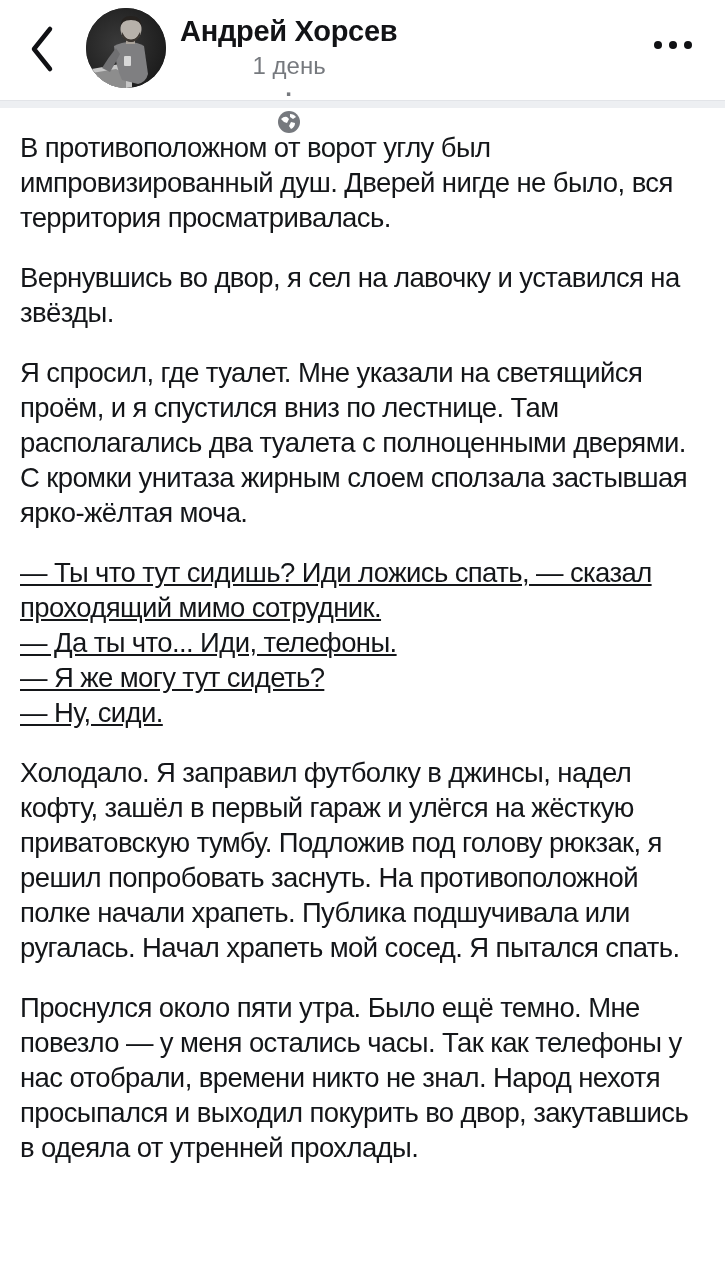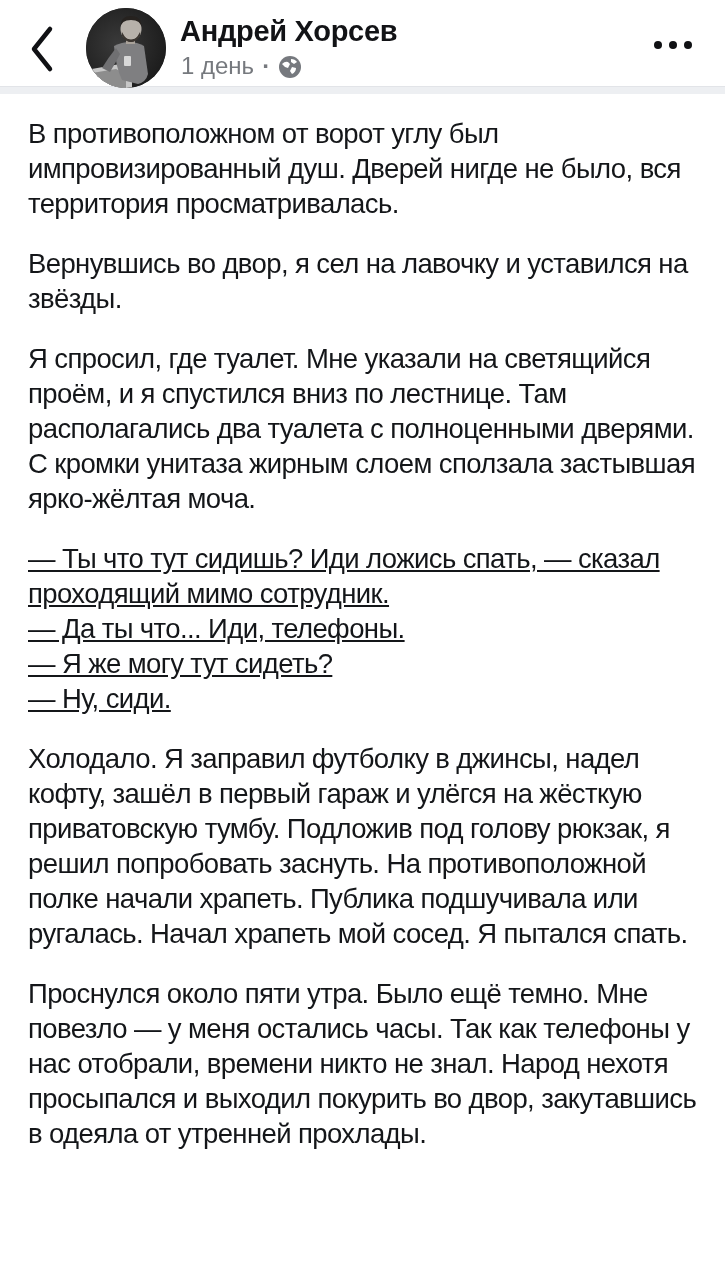--- a/index.html
+++ b/index.html
@@ -7,21 +7,21 @@
     width: 725px; height: 1280px;
     background: #ffffff;
     font-family: "Liberation Sans", sans-serif;
     overflow: hidden;
   }
   .screen { width: 725px; height: 1280px; position: relative; background: #fff; }
 
   
   .header {
     position: relative;
-    height: 86px;
+    height: 100px;
     background: #fff;
     border-radius: 18px;
   }
   .back-btn {
     position: absolute; left: 18px; top: 14px;
     width: 48px; height: 70px;
     background: none; border: none; padding: 0; margin: 0;
     display: flex; align-items: center; justify-content: center;
     cursor: pointer;
   }
@@ -35,21 +35,21 @@
   .avatar svg { display: block; }
   .hinfo { position: absolute; left: 180px; top: 13px; }
   .uname {
     font-size: 29px; font-weight: bold; color: #121316;
     line-height: 36px; letter-spacing: -0.01em;
     cursor: pointer;
   }
   .meta {
     display: flex; align-items: center;
     margin-top: 3px; margin-left: 1px;
-    color: #76797e; font-size: 24px; line-height: 28px;
+    color: #76797e; font-size: 24px; line-height: 28px; flex-direction: column;
   }
   .meta .dot { margin: 0 8px; font-weight: bold; }
   .globe { display: inline-flex; align-items: center; margin-top: 2px; }
   .more-btn {
     position: absolute; right: 24px; top: 25px;
     width: 56px; height: 40px;
     background: none; border: none; padding: 0; margin: 0;
     display: flex; align-items: center; justify-content: center;
     cursor: pointer;
   }
@@ -67,21 +67,21 @@
   }
 
   
   .post {
     padding: 22px 20px 0 20px;
     font-size: 27.5px;
     line-height: 35px;
     letter-spacing: -0.022em;
     color: #141619;
   }
-  .post p { margin: 0 0 25px 8px; }
+  .post p { margin: 0 0 25px 0; }
   .dialog-line { display: block; text-decoration: underline; }
 </style>
 </head>
 <body>
 
 <div class="screen">
 
   <header class="header">
 
     <button class="back-btn">

